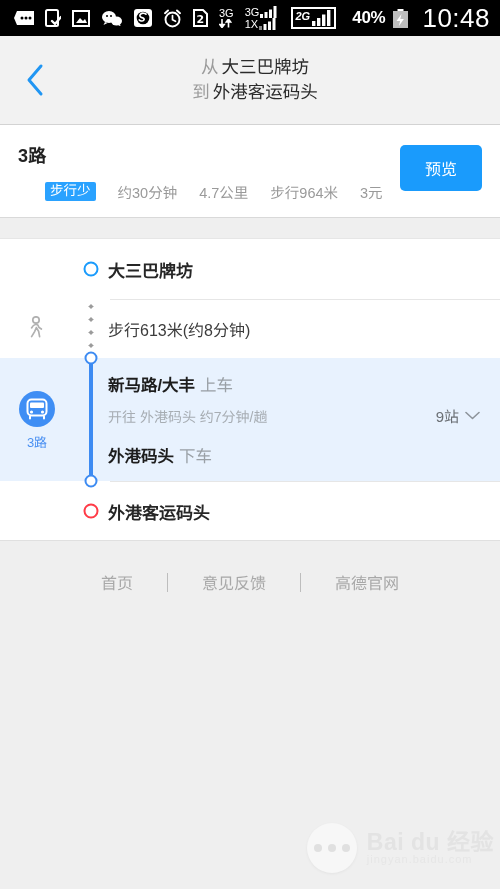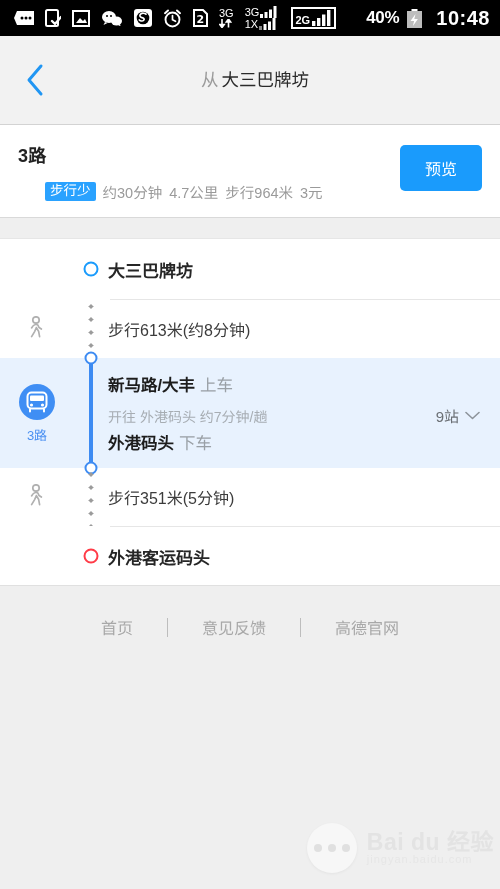--- a/index.html
+++ b/index.html
@@ -14,42 +14,42 @@
   
   .statusbar{
     height:36px; background:#000; color:#fff;
     display:flex; align-items:center; padding:0 10px 0 14px;
     position:relative;
   }
   .sb-left{ display:flex; align-items:center; gap:11px; flex:1; }
   .sb-right{ display:flex; align-items:center; gap:7px; }
   .sb-ico{ display:block; }
   .sb-battery{ font-size:17px; font-weight:700; letter-spacing:-.3px; }
-  .sb-clock{ font-size:20px; font-weight:700; letter-spacing:.5px; margin-left:6px; }
+  .sb-clock{ font-size:26px; font-weight:400; letter-spacing:.5px; margin-left:6px; }
   .sig-3g{ display:flex; flex-direction:column; align-items:flex-start; line-height:1; }
   .sig-3g b{ font-size:11px; font-weight:400; }
   .sig-row{ display:flex; align-items:flex-end; gap:1px; }
-  .sig-2g-box{ border:2px solid #fff; padding:1px 2px; display:flex; align-items:flex-end; gap:2px; }
+  .sig-2g-box{ border:2px solid #fff; padding:1px 2px; display:flex; align-items:flex-start; gap:2px;font-style:italic; }
 
   
   .navbar{
     height:89px; background:#f2f2f2; display:flex; align-items:center;
     border-bottom:1px solid #d3d3d3; position:relative;
   }
   .back-btn{ width:70px; height:100%; display:flex; align-items:center; justify-content:center; }
   .nav-titles{ flex:1; text-align:center; padding-right:60px; }
   .nav-line{ font-size:17.5px; color:#2b2b2b; line-height:1.42; white-space:nowrap; }
   .nav-line .pfx{ color:#9b9b9b; margin-right:3px; }
 
   
   .summary{ background:#fff; padding:16px 18px 15px 18px; position:relative; }
   .sum-top{ display:flex; align-items:flex-start; }
   .sum-left{ flex:1; }
   .route-name{ font-size:18px; font-weight:700; color:#222; letter-spacing:.2px; }
-  .meta{ margin-top:14px; display:flex; align-items:center; gap:7px; flex-wrap:nowrap;padding-left:27px; }
+  .meta{ margin-top:14px; display:flex; align-items:center; gap:22px; flex-wrap:nowrap;padding-left:27px; }
   .badge{
     background:#2aa2ff; color:#fff; font-size:13.5px;
     padding:2px 5px 3px 5px; border-radius:2px; line-height:1;
   }
   .meta-item{ font-size:14.5px; color:#9a9a9a; white-space:nowrap; }
   .preview-btn{
     background:#1a9bfc; color:#fff; border:none; border-radius:5px;
     width:82px; height:46px; font-size:16px; font-family:inherit;
     display:flex; align-items:center; justify-content:center; cursor:pointer;
     margin-top:4px;
@@ -218,20 +218,23 @@
 
   <div class="navbar">
     <div class="back-btn">
       <svg width="22" height="34" viewBox="0 0 22 34">
         <path d="M17 3L5 17l12 14" fill="none" stroke="#2196f3" stroke-width="3" stroke-linecap="round" stroke-linejoin="round"></path>
       </svg>
     </div>
     <div class="nav-titles">
       <div class="nav-line">
         <span class="pfx">从</span><span>大三巴牌坊</span>
+      </div>
+      <div class="nav-line">
+        <span class="pfx">到</span><span>外港客运码头</span>
       </div>
     </div>
   </div>
 
   <div class="summary">
     <div class="sum-top">
       <div class="sum-left">
         <div class="route-name">3路</div>
         <div class="meta">
           <span class="badge">步行少</span>
@@ -299,41 +302,26 @@
         </div>
         <div class="bus-l2">
           <span class="det">开往 外港码头  约7分钟/趟</span>
           <span class="stops">
             <span>9站</span>
             <svg width="15" height="9" viewBox="0 0 15 9">
                 <path d="M1 1.5L7.5 7.5 14 1.5" fill="none" stroke="#8d949b" stroke-width="1.6" stroke-linecap="round" stroke-linejoin="round"></path>
               </svg>
           </span>
         </div>
-        <div class="bus-l1" style="margin-top:4px;">
+        <div class="bus-l1" style="margin-top:17px;">
           <span>外港码头</span><span class="sub">下车</span>
         </div>
       </div>
     </div>
 
-    <div class="step" style="height:58px;">
-      <div class="col-mode">
-        <svg width="20" height="26" viewBox="0 0 20 26">
-          <circle cx="9" cy="4" r="3.2" fill="none" stroke="#b0b0b0" stroke-width="1.7"></circle>
-          <path d="M9 8.2c-2.4.6-3.6 2-4.4 3.6M9 8.2c1.8.4 2.6 1.6 3 3.2l2.4 1.6" fill="none" stroke="#b0b0b0" stroke-width="1.7" stroke-linecap="round"></path>
-          <path d="M9.4 11.6l-1.8 4 -3 5M9.4 11.6l2.2 3.6 1 5.4" fill="none" stroke="#b0b0b0" stroke-width="1.7" stroke-linecap="round"></path>
-        </svg>
-      </div>
-      <div class="col-line">
-        <span class="dotline"></span>
-      </div>
-      <div class="col-body">
-        <div class="walk-txt">步行351米(5分钟)</div>
-      </div>
-    </div>
     <div class="row-div"></div>
 
     <div class="step" style="height:58px;">
       <div class="col-mode"></div>
       <div class="col-line">
         <span class="node end"></span>
       </div>
       <div class="col-body">
         <div class="pt-name">外港客运码头</div>
       </div>

